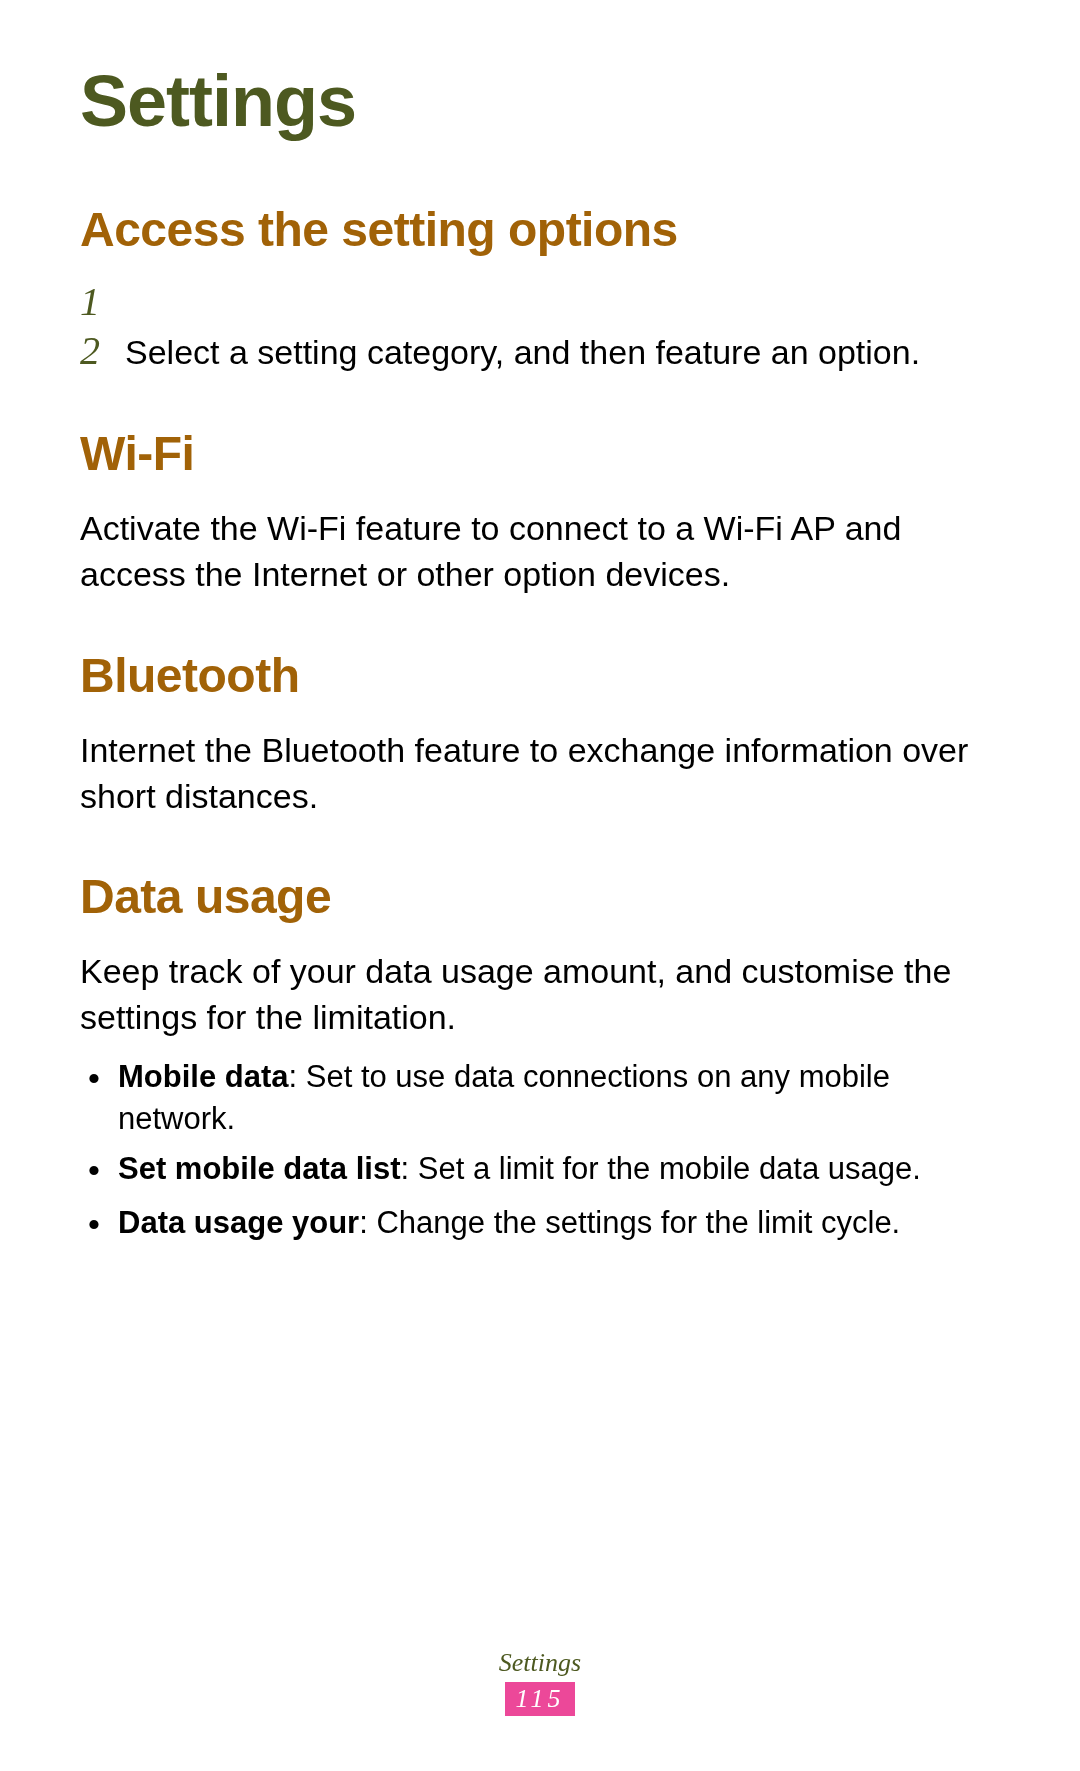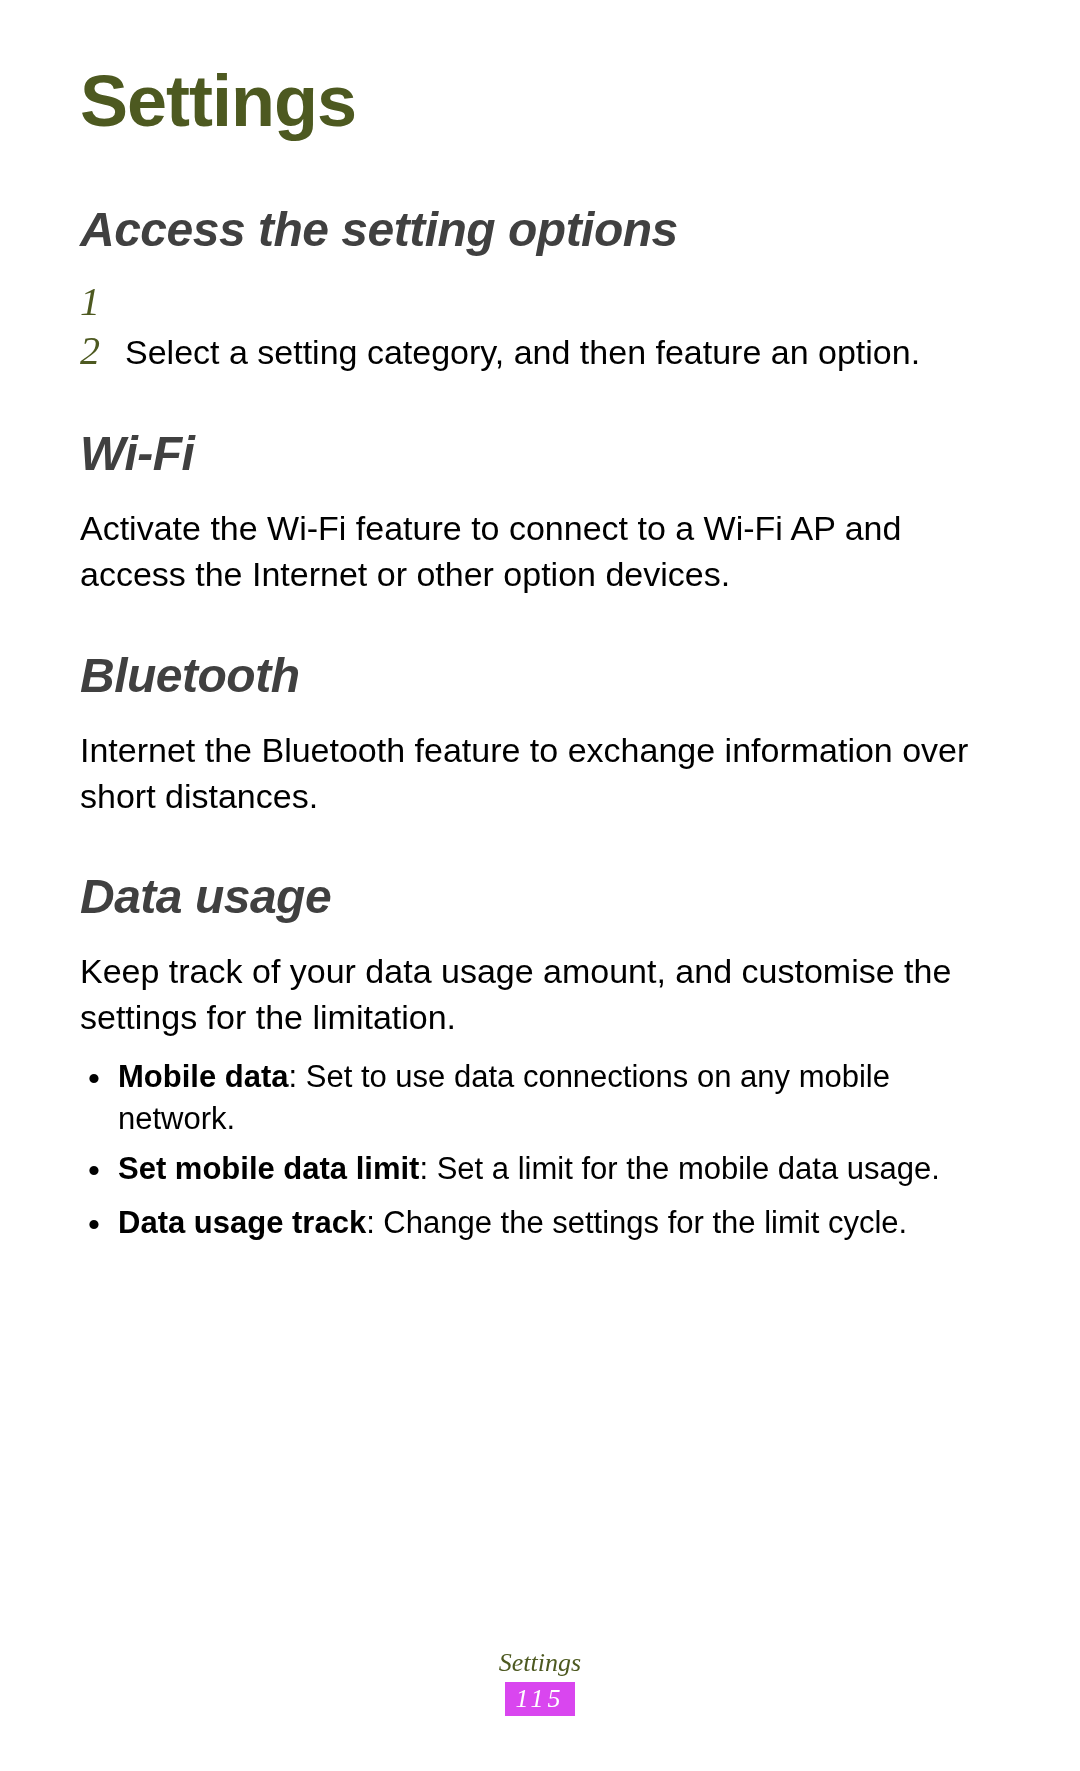--- a/index.html
+++ b/index.html
@@ -18,24 +18,23 @@
     .page-title {
       font-size: 72px;
       font-weight: 700;
       color: #4d5920;
       margin-bottom: 60px;
       letter-spacing: -1px;
     }
     .section-heading {
       font-size: 48px;
       font-weight: 700;
-      color: #404040;
+      color: #a16207;
       margin-bottom: 25px;
       letter-spacing: -0.5px;
-      font-style: italic;
     }
     .numbered-list {
       margin-bottom: 50px;
     }
     .numbered-item {
       display: flex;
       align-items: baseline;
       margin-bottom: 8px;
     }
     .number {
@@ -91,21 +90,21 @@
     }
     .footer-label {
       font-family: Georgia, 'Times New Roman', serif;
       font-style: italic;
       font-size: 26px;
       color: #4d5920;
       margin-bottom: 4px;
     }
     .page-number-badge {
       display: inline-block;
-      background: #d946ef;
+      background: #ec4899;
       color: #ffffff;
       font-family: Georgia, 'Times New Roman', serif;
       font-style: italic;
       font-size: 26px;
       padding: 2px 10px;
       letter-spacing: 4px;
     }
   </style>
 </head>
 <body>
@@ -132,25 +131,25 @@
 <h2 class="section-heading">Data usage</h2>
 <div class="body-text">
   <span>Keep track of your data usage amount, and customise the settings for the limitation.</span>
   <div class="bullet-list">
     <div class="bullet-item">
       <span class="bullet">•</span>
       <span class="bullet-text"><b>Mobile data</b><span>: Set to use data connections on any mobile network.</span></span>
     </div>
     <div class="bullet-item">
       <span class="bullet">•</span>
-      <span class="bullet-text"><b>Set mobile data limit</b><span>: Set a limit for the mobile data usage.</span></span>
+      <span class="bullet-text"><b>Set mobile data list</b><span>: Set a limit for the mobile data usage.</span></span>
     </div>
     <div class="bullet-item">
       <span class="bullet">•</span>
-      <span class="bullet-text"><b>Data usage track</b><span>: Change the settings for the limit cycle.</span></span>
+      <span class="bullet-text"><b>Data usage your</b><span>: Change the settings for the limit cycle.</span></span>
     </div>
   </div>
 </div>
 
 <div class="footer">
   <div class="footer-label">Settings</div>
   <div class="page-number-badge">115</div>
 </div>
 
 </body></html>

